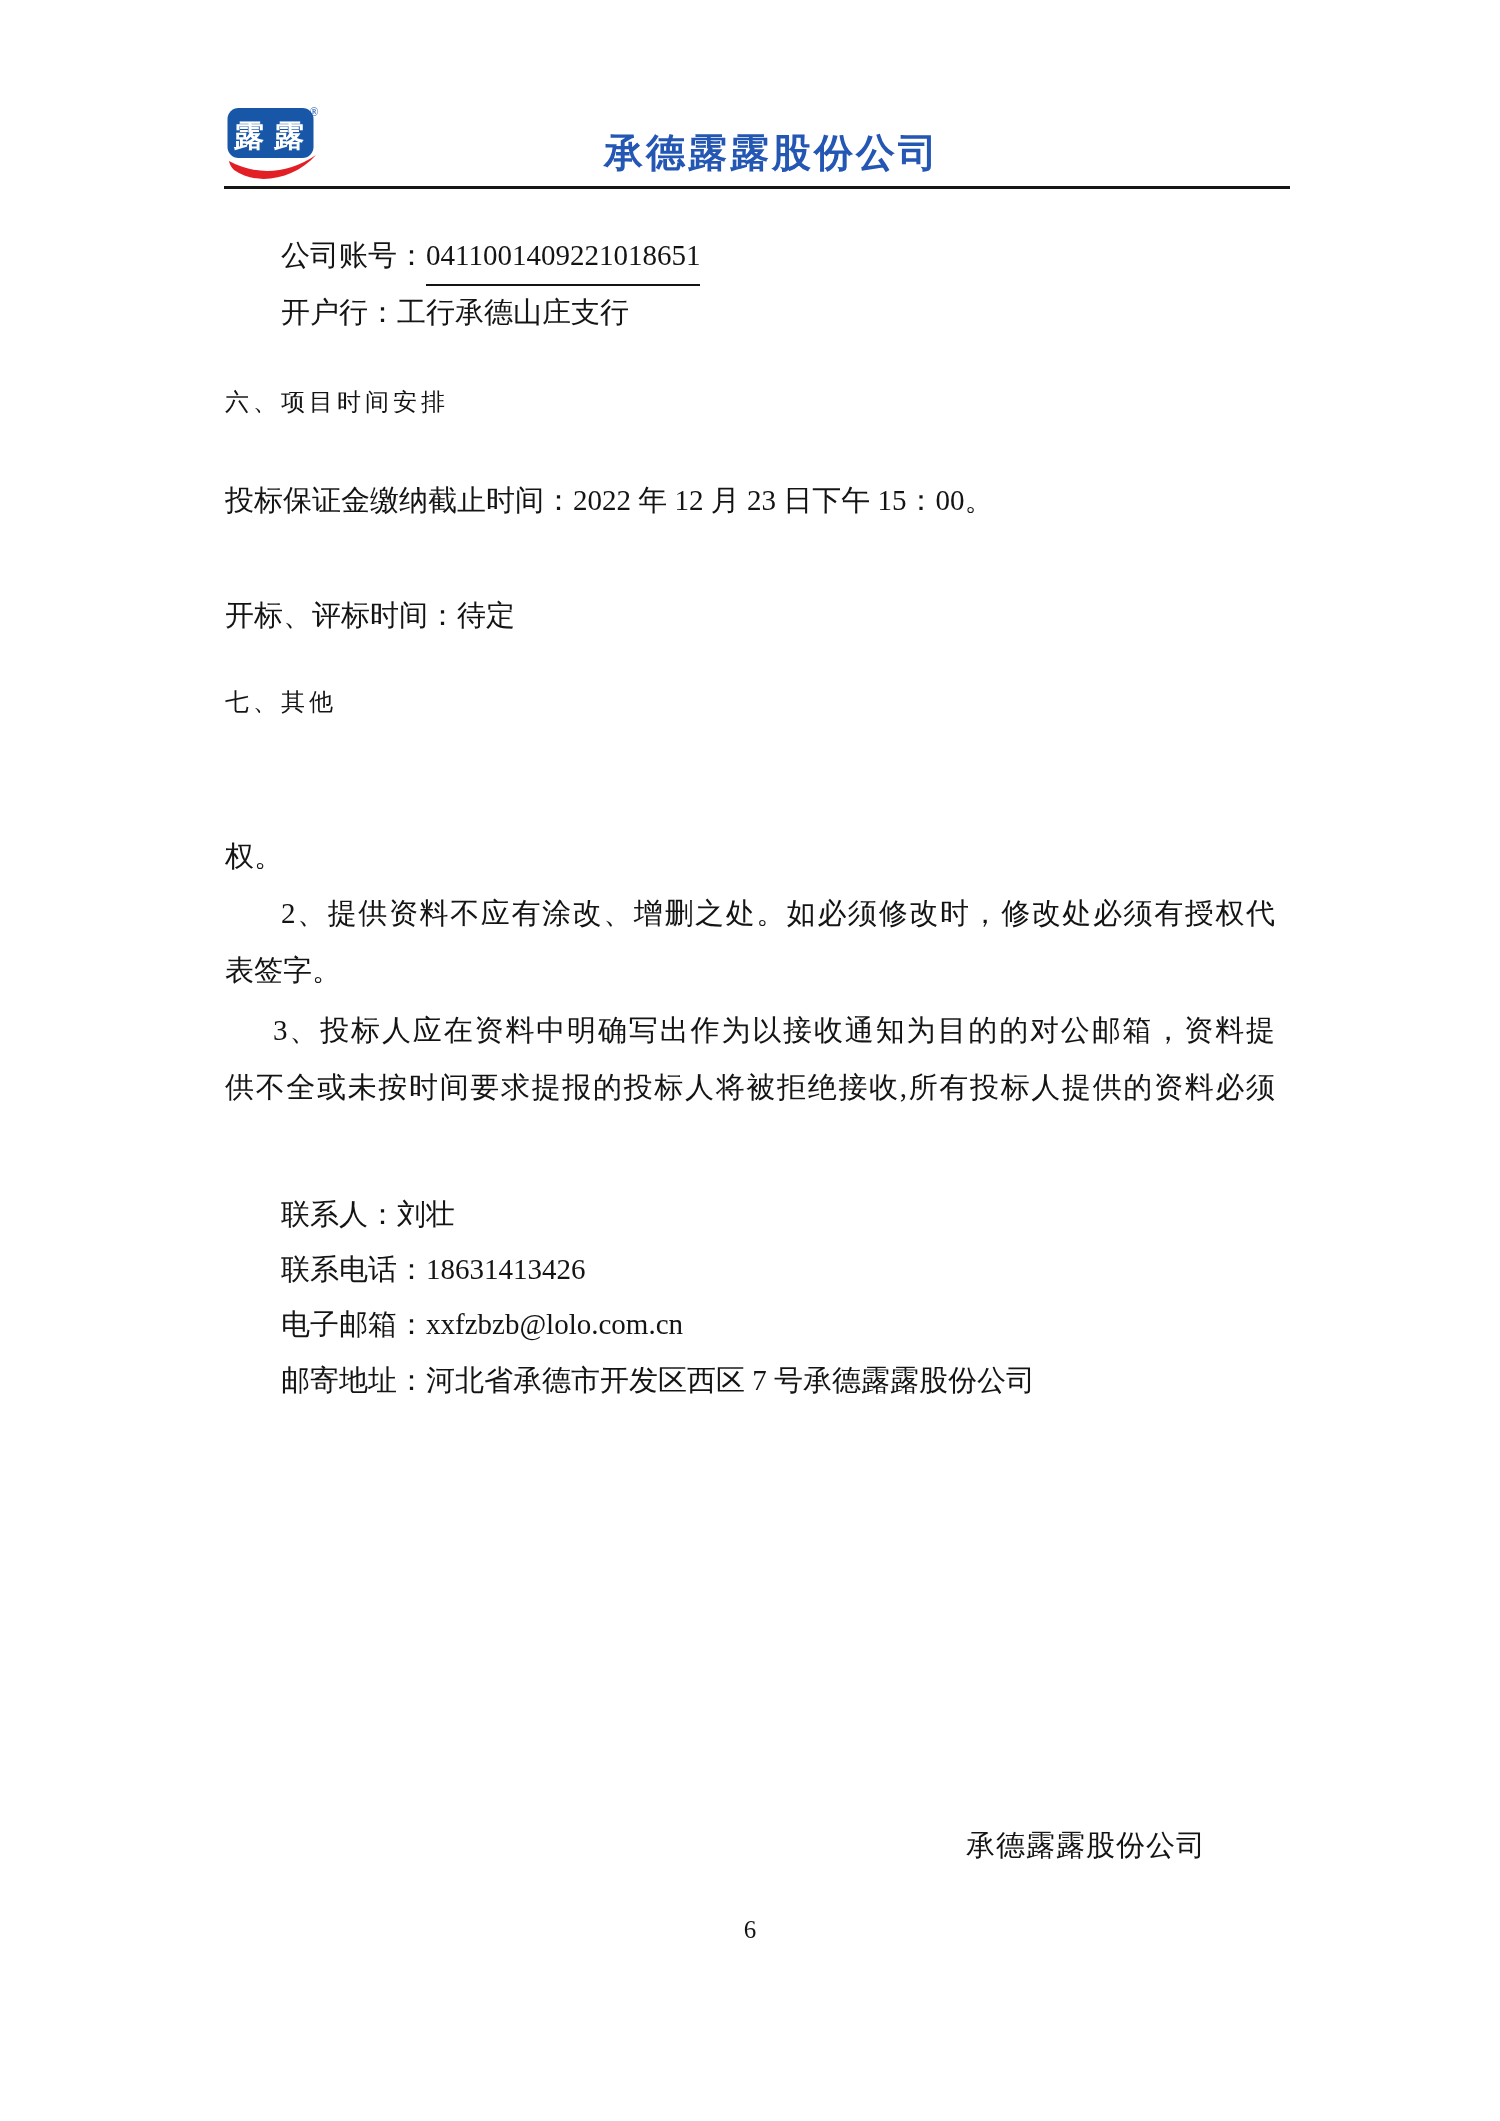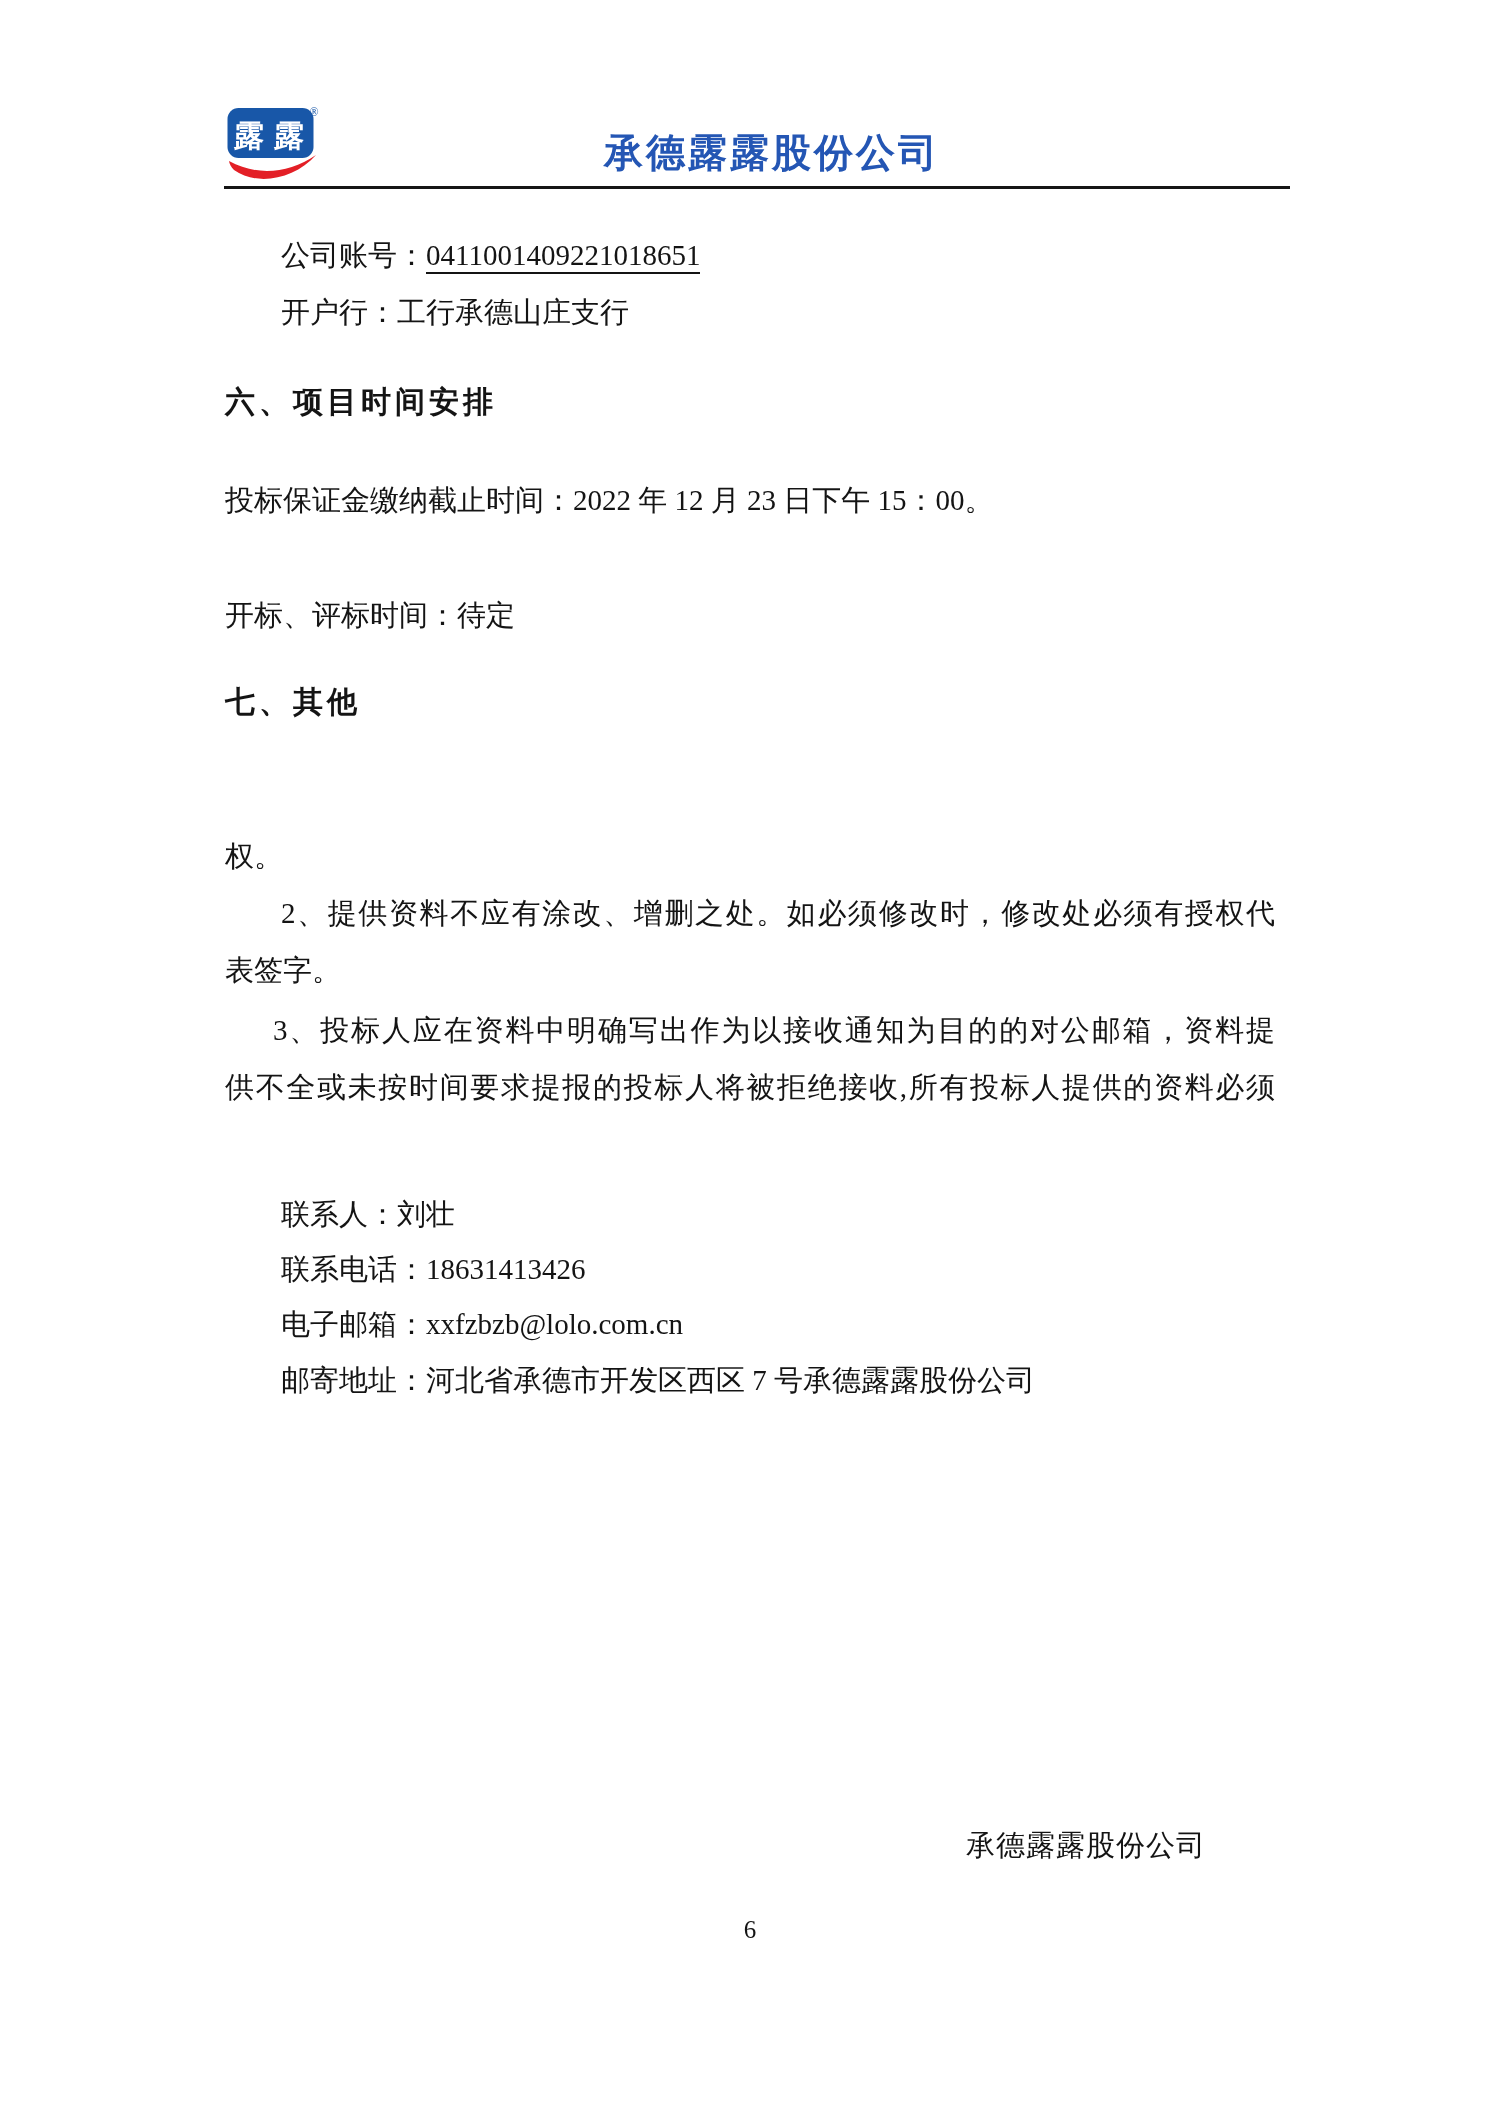--- a/index.html
+++ b/index.html
@@ -34,27 +34,27 @@
     box-sizing:border-box;
   }
   .ind  { padding-left:56px; }
   .ind3 { padding-left:48px; }
   .fill {
     white-space:normal;
     text-align:justify; text-align-last:justify;
     text-justify:inter-character;
   }
   .heading {
-    font-weight:bold;
-    font-size:30px;
+    font-weight:normal;
+    font-size:24px;
     letter-spacing:4px;
   }
   .uline {
     border-bottom:2px solid #141414;
-    padding-bottom:1px;
+    padding-bottom:13px;
   }
   
   .signature {
     position:absolute; left:966px; top:1826px;
     font-size:29px; letter-spacing:1px;
   }
   .page-num {
     position:absolute; left:0; right:0; top:1916px;
     text-align:center; font-size:25px;
   }

